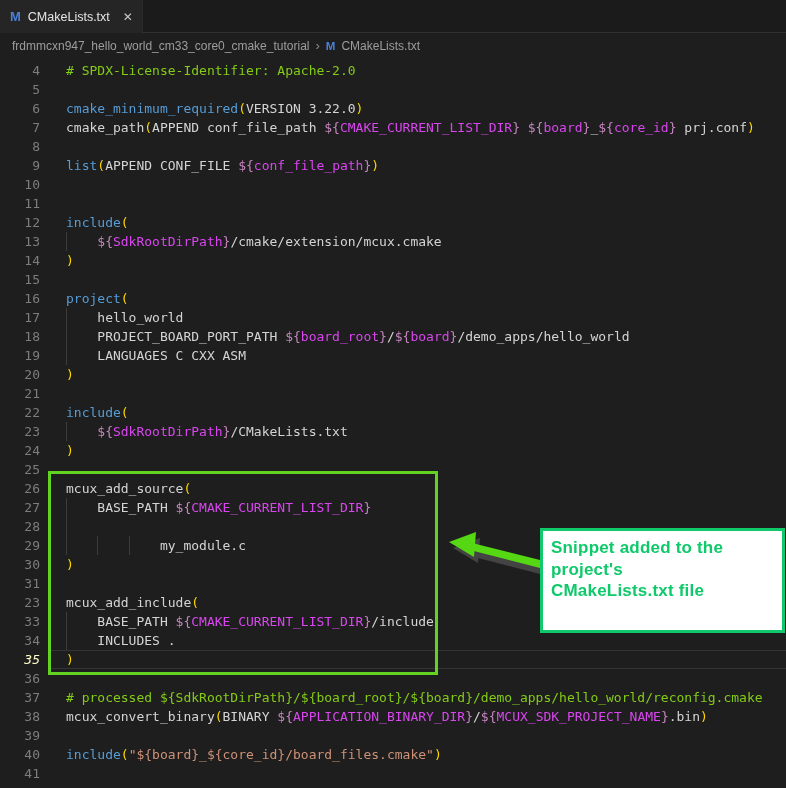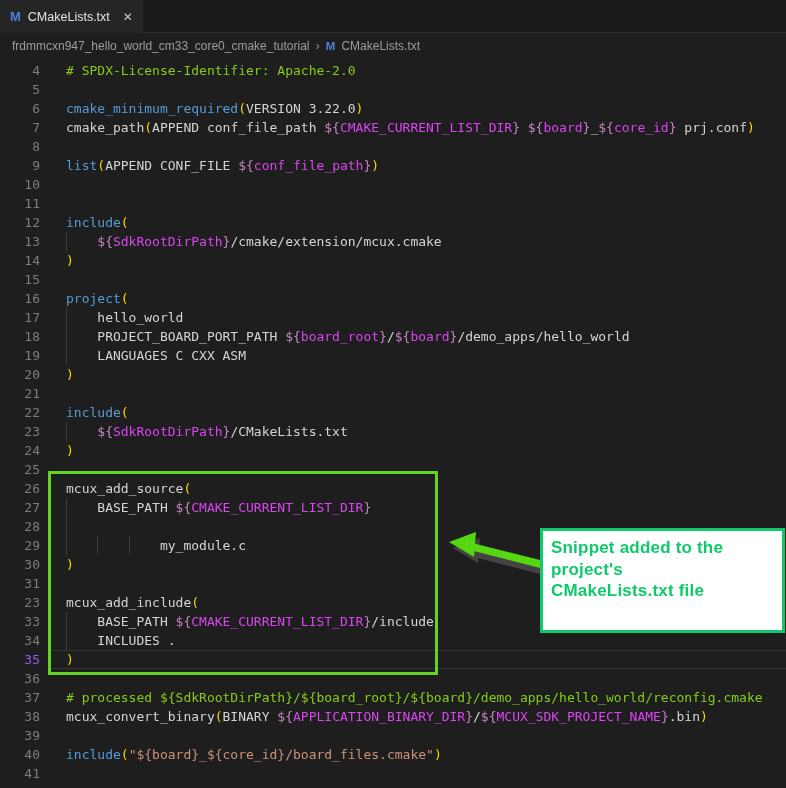--- a/index.html
+++ b/index.html
@@ -16,21 +16,21 @@
   
   .breadcrumb{display:flex;align-items:center;height:25px;background:#1e1e1e;padding-left:12px;gap:6px;font-size:12px;color:#9d9d9d;}
   .breadcrumb .sep{color:#8a8a8a;font-size:13px;}
   .bc-icon{color:#4c80d8;font-weight:bold;font-size:11.5px;}
   .bc-item{cursor:pointer;}
 
   
   .editor{position:relative;padding-top:3px;font-family:"DejaVu Sans Mono",monospace;font-size:13px;}
   .row{position:relative;height:19px;line-height:19px;white-space:pre;}
   .ln{position:absolute;left:0;top:0;width:40px;text-align:right;color:#7d7d7d;font-size:13px;}
-  .row.active .ln{color:#8b5cf6;}
+  .row.active .ln{color:#fef9c3;font-style:italic;}
   .code{position:absolute;left:66px;top:0;}
   .guide{position:absolute;top:0;width:1px;height:19px;background:#3d3d3d;}
   .cur-line{position:absolute;left:48px;right:0;top:0;bottom:0;border-top:1px solid #343434;border-bottom:1px solid #343434;pointer-events:none;}
   .tk-cm{color:#84cc16;} .tk-kw{color:#569cd6;} .tk-pl{color:#d4d4d4;}
   .tk-var{color:#d946ef;} .tk-br{color:#c586c0;} .tk-pa{color:#ffd700;} .tk-st{color:#ce9178;}
 
   
   .overlay{position:absolute;left:0;top:0;width:786px;height:788px;pointer-events:none;}
   .hl-box{position:absolute;left:48px;top:471px;width:390px;height:204px;border:3px solid #62d321;box-sizing:border-box;}
   .callout{position:absolute;left:540px;top:528px;width:245px;height:105px;background:#ffffff;border:3px solid #0fc96b;box-sizing:border-box;padding:6px 8px;}

